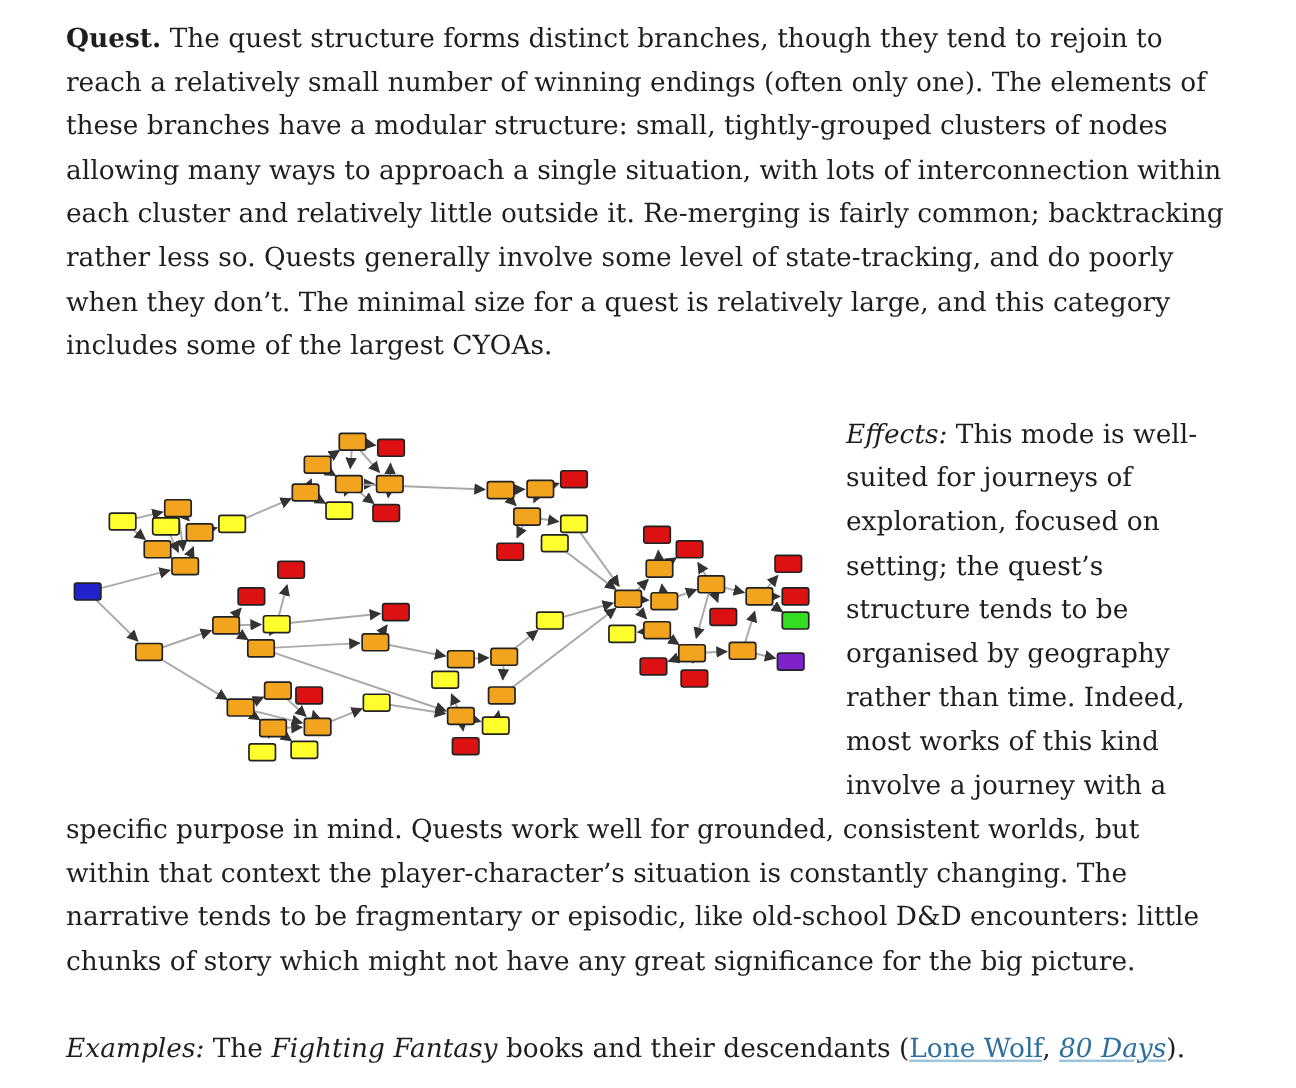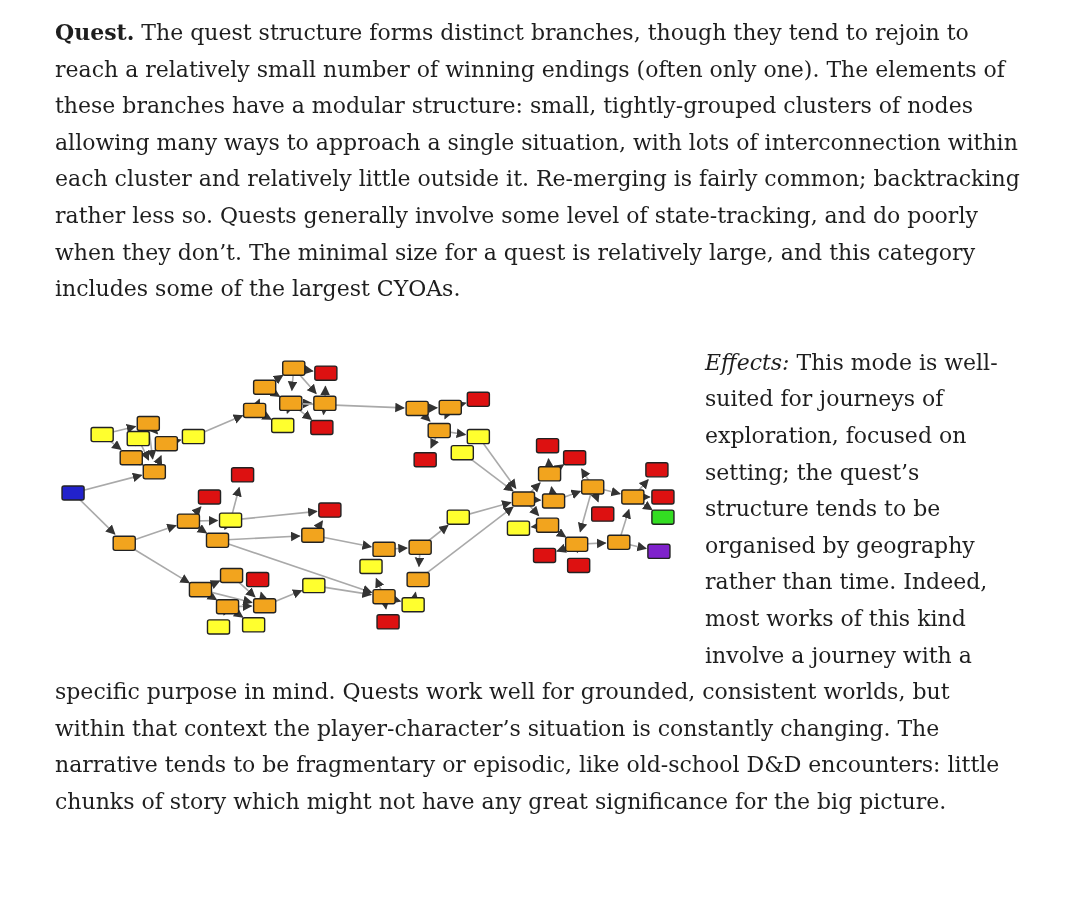--- a/index.html
+++ b/index.html
@@ -193,14 +193,15 @@
           <rect x="559" y="523" width="22" height="14" rx="2" fill="#F2A41E" stroke="#222222" stroke-width="1.4"></rect>
           <rect x="601" y="521" width="22" height="14" rx="2" fill="#F2A41E" stroke="#222222" stroke-width="1.4"></rect>
           <rect x="641" y="530" width="22" height="14" rx="2" fill="#7F22CC" stroke="#222222" stroke-width="1.4"></rect>
           <rect x="527" y="534" width="22" height="14" rx="2" fill="#DD1111" stroke="#222222" stroke-width="1.4"></rect>
           <rect x="561" y="544" width="22" height="14" rx="2" fill="#DD1111" stroke="#222222" stroke-width="1.4"></rect>
           <rect x="226" y="454" width="22" height="14" rx="2" fill="#DD1111" stroke="#222222" stroke-width="1.4"></rect>
           <rect x="193" y="476" width="22" height="14" rx="2" fill="#DD1111" stroke="#222222" stroke-width="1.4"></rect>
         </svg>
       </span><em>Effects:</em><span> This mode is well-suited for journeys of exploration, focused on setting; the quest’s structure tends to be organised by geography rather than time. Indeed, most works of this kind involve a journey with a specific purpose in mind. Quests work well for grounded, consistent worlds, but within that context the player-character’s situation is constantly changing. The narrative tends to be fragmentary or episodic, like old-school D&amp;D encounters: little chunks of story which might not have any great significance for the big picture.</span></p>
 
+  <p class="para examples"><em>Examples:</em><span> The </span><em>Fighting Fantasy</em><span> books and their descendants (</span><a href="#" class="link">Lone Wolf</a><span>, </span><a href="#" class="link italic">80 Days</a><span>).</span></p>
 
 </article>
 
 </body></html>

